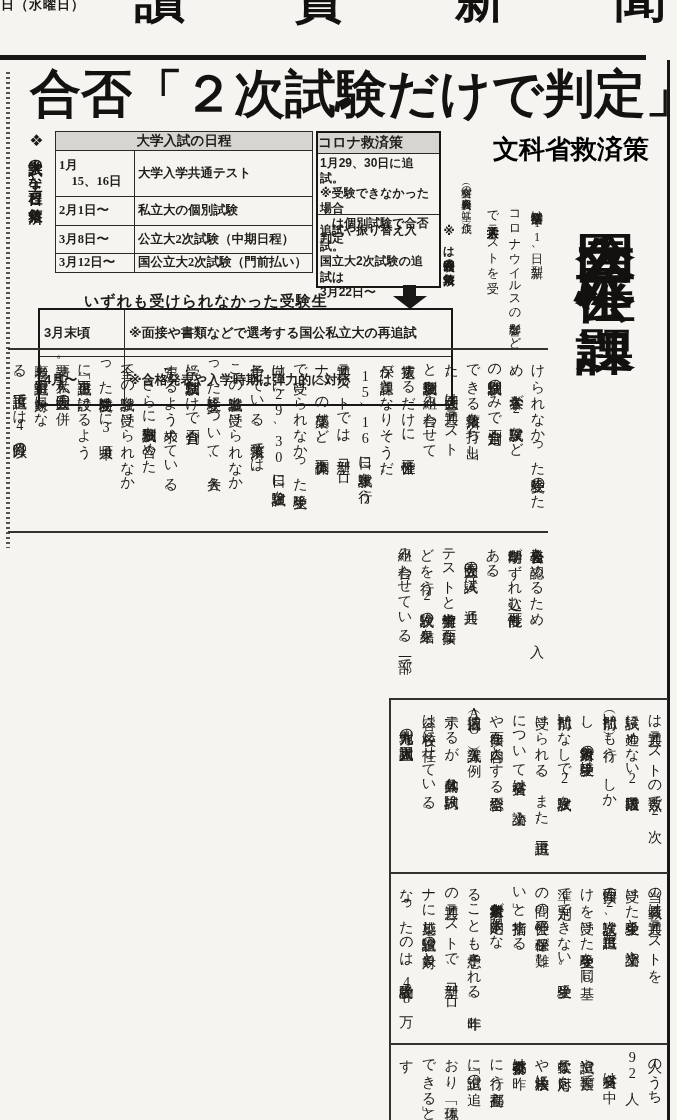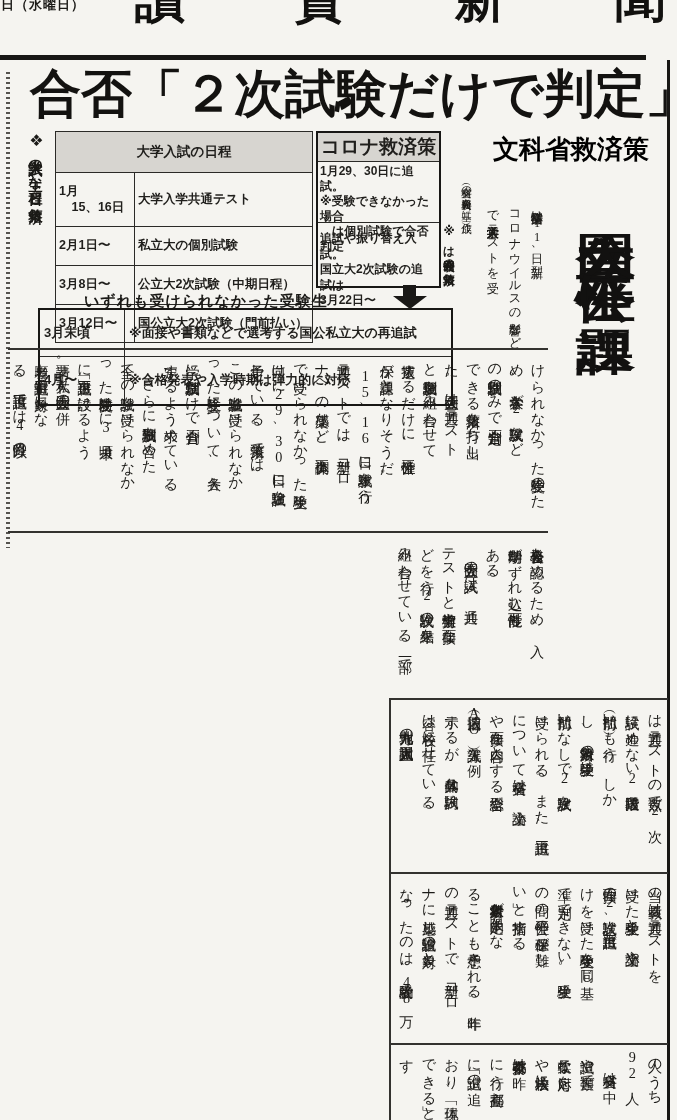--- a/index.html
+++ b/index.html
@@ -18,26 +18,26 @@
   
   .headline{left:30px;top:60px;width:630px;font-size:51px;font-weight:bold;letter-spacing:0px;
             color:#131210;white-space:nowrap;}
   .left-dotted{left:6px;top:72px;width:4px;height:476px;
                background:repeating-linear-gradient(180deg,#55534e 0 2px,transparent 2px 5px);}
   
   .info-caption{left:25px;top:131px;height:218px;font-size:14px;font-weight:bold;line-height:22px;}
   .info-caption .orn{font-size:16px;}
   table.sched{left:55px;top:131px;width:258px;border-collapse:collapse;position:absolute;
               font-size:12.5px;font-weight:bold;color:#201f1c;}
-  table.sched td,table.sched th{border:1.5px solid #2b2a27;padding:11px 3px;vertical-align:middle;
-              white-space:pre-line;text-align:left;line-height:1.25;}
+  table.sched td,table.sched th{border:1.5px solid #2b2a27;padding:0 3px;vertical-align:middle;
+              white-space:pre-line;text-align:left;line-height:1.25;font-family:Liberation Serif, serif;}
   table.sched th{background:#d7d5d0;text-align:center;font-size:13.5px;height:18px;}
   .relief-box{left:316px;top:131px;width:121px;height:153px;border:2.5px solid #181715;
               font-size:12px;font-weight:bold;color:#201f1c;}
-  .relief-head{background:#d7d5d0;text-align:center;font-size:19px;border-bottom:1.5px solid #2b2a27;
+  .relief-head{background:#d7d5d0;font-size:14px;border-bottom:1.5px solid #2b2a27;
                padding:1px 0;}
   .relief-c1{border-bottom:1.5px solid #2b2a27;padding:2px 2px;white-space:pre-line;line-height:1.25;height:56px;}
   .relief-c2{padding:8px 16px 0 2px;white-space:pre-line;line-height:1.3;}
   .note-between{left:84px;top:292px;font-size:15px;font-weight:bold;letter-spacing:1px;}
   .down-arrow{left:393px;top:285px;width:34px;height:24px;}
   .down-arrow:before{content:"";position:absolute;left:10px;top:0;width:13px;height:11px;background:#191816;}
   .down-arrow:after{content:"";position:absolute;left:0;top:11px;width:0;height:0;
                     border-left:17px solid transparent;border-right:17px solid transparent;
                     border-top:13px solid #191816;}
   table.follow{left:38px;top:308px;width:415px;border-collapse:collapse;position:absolute;

